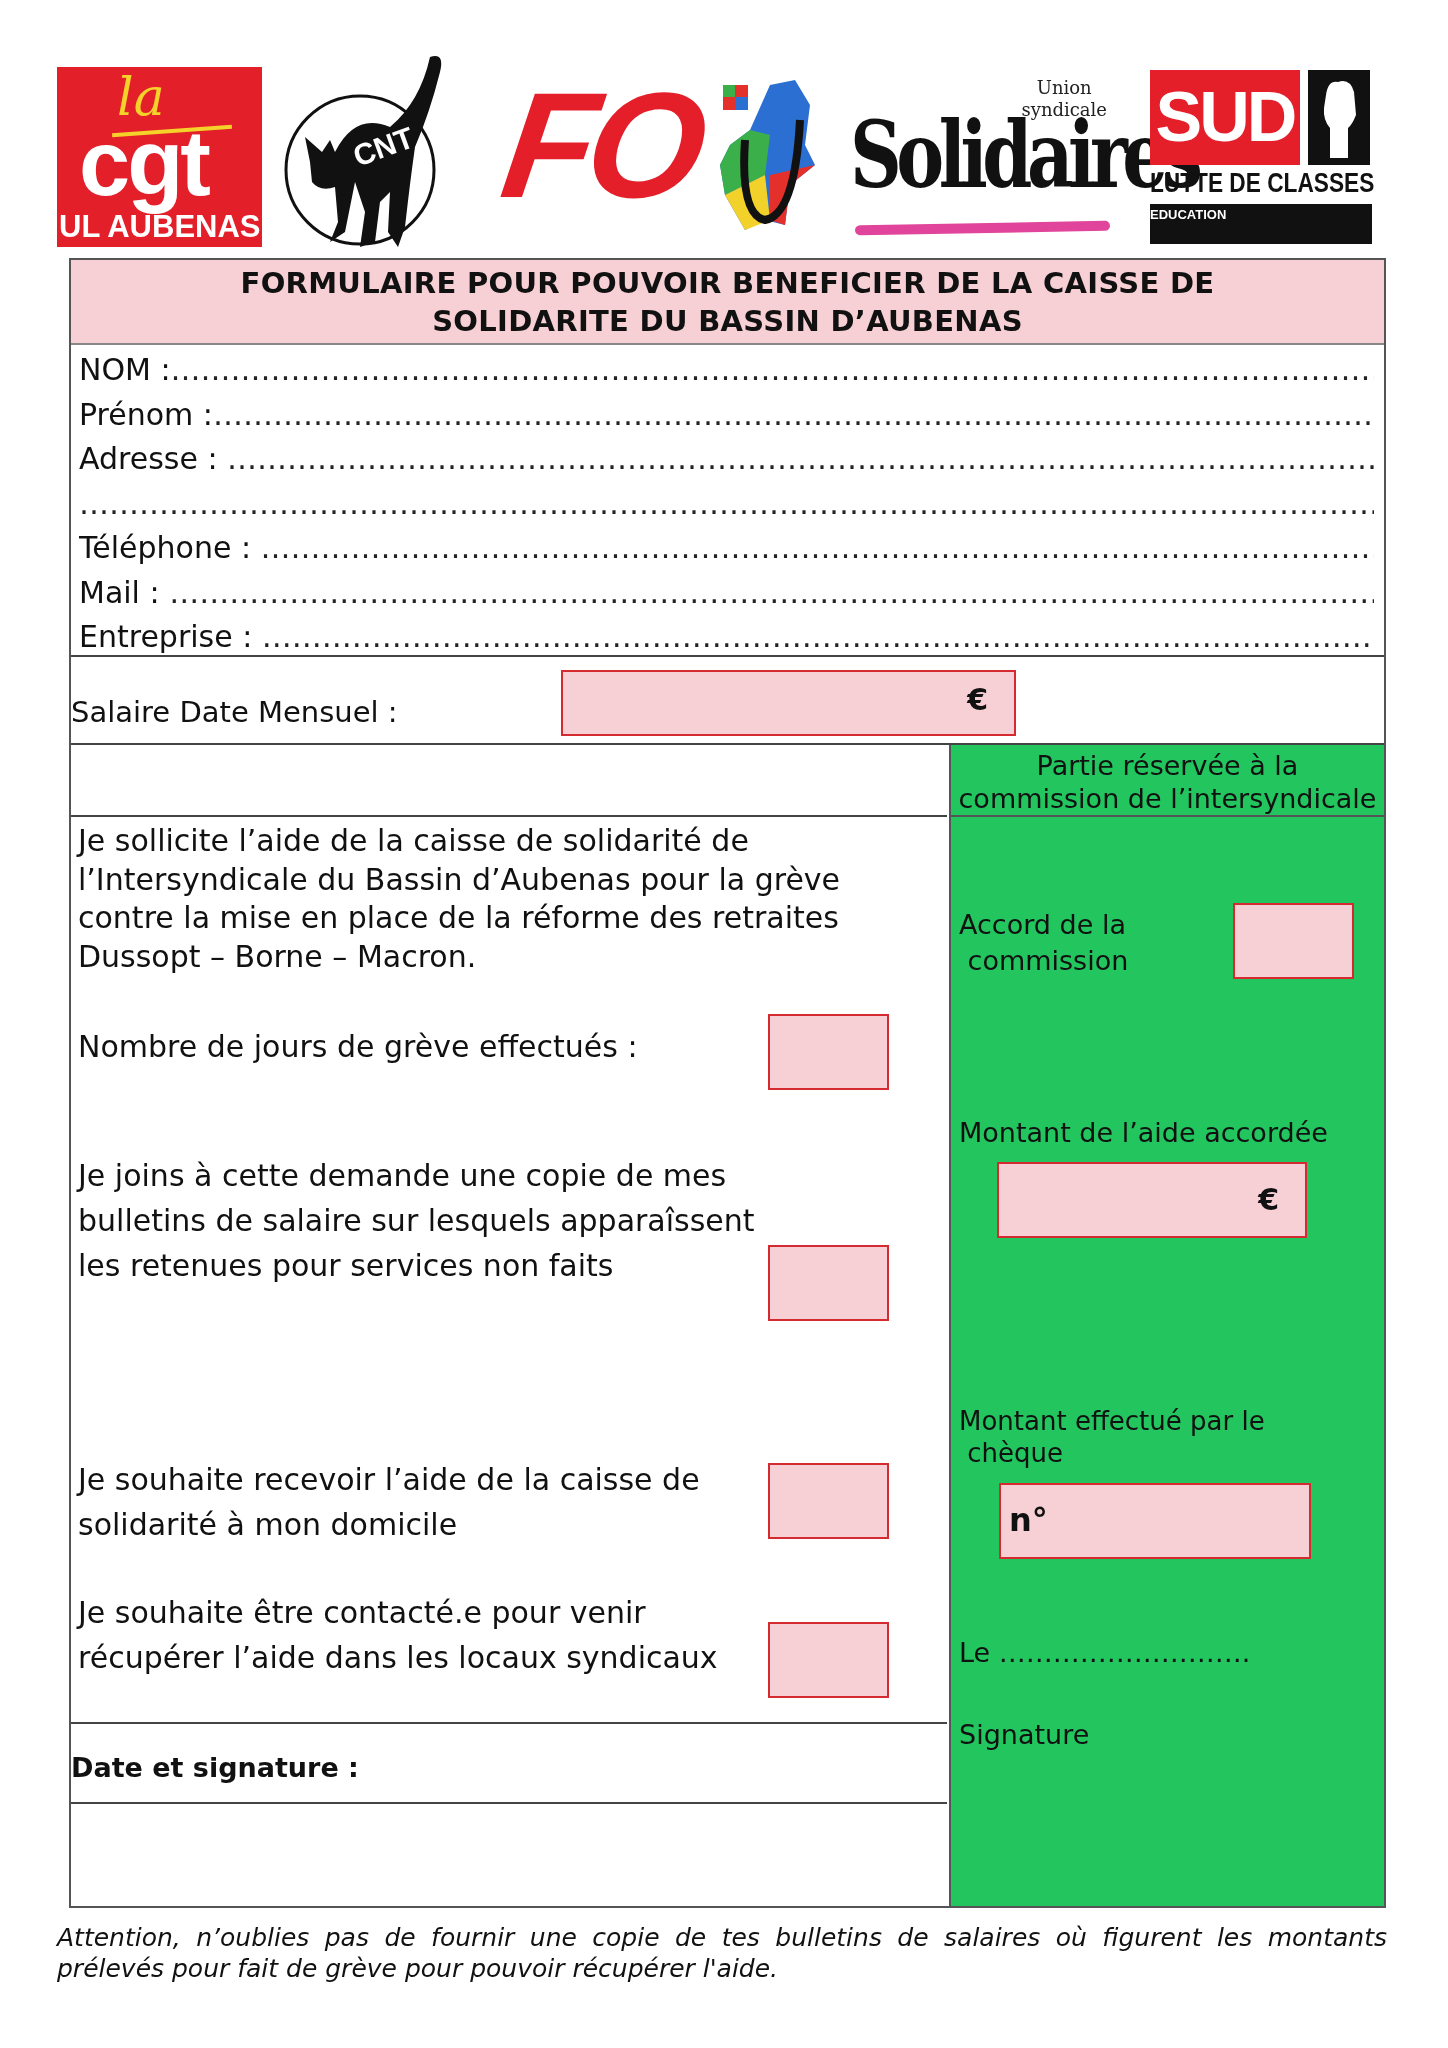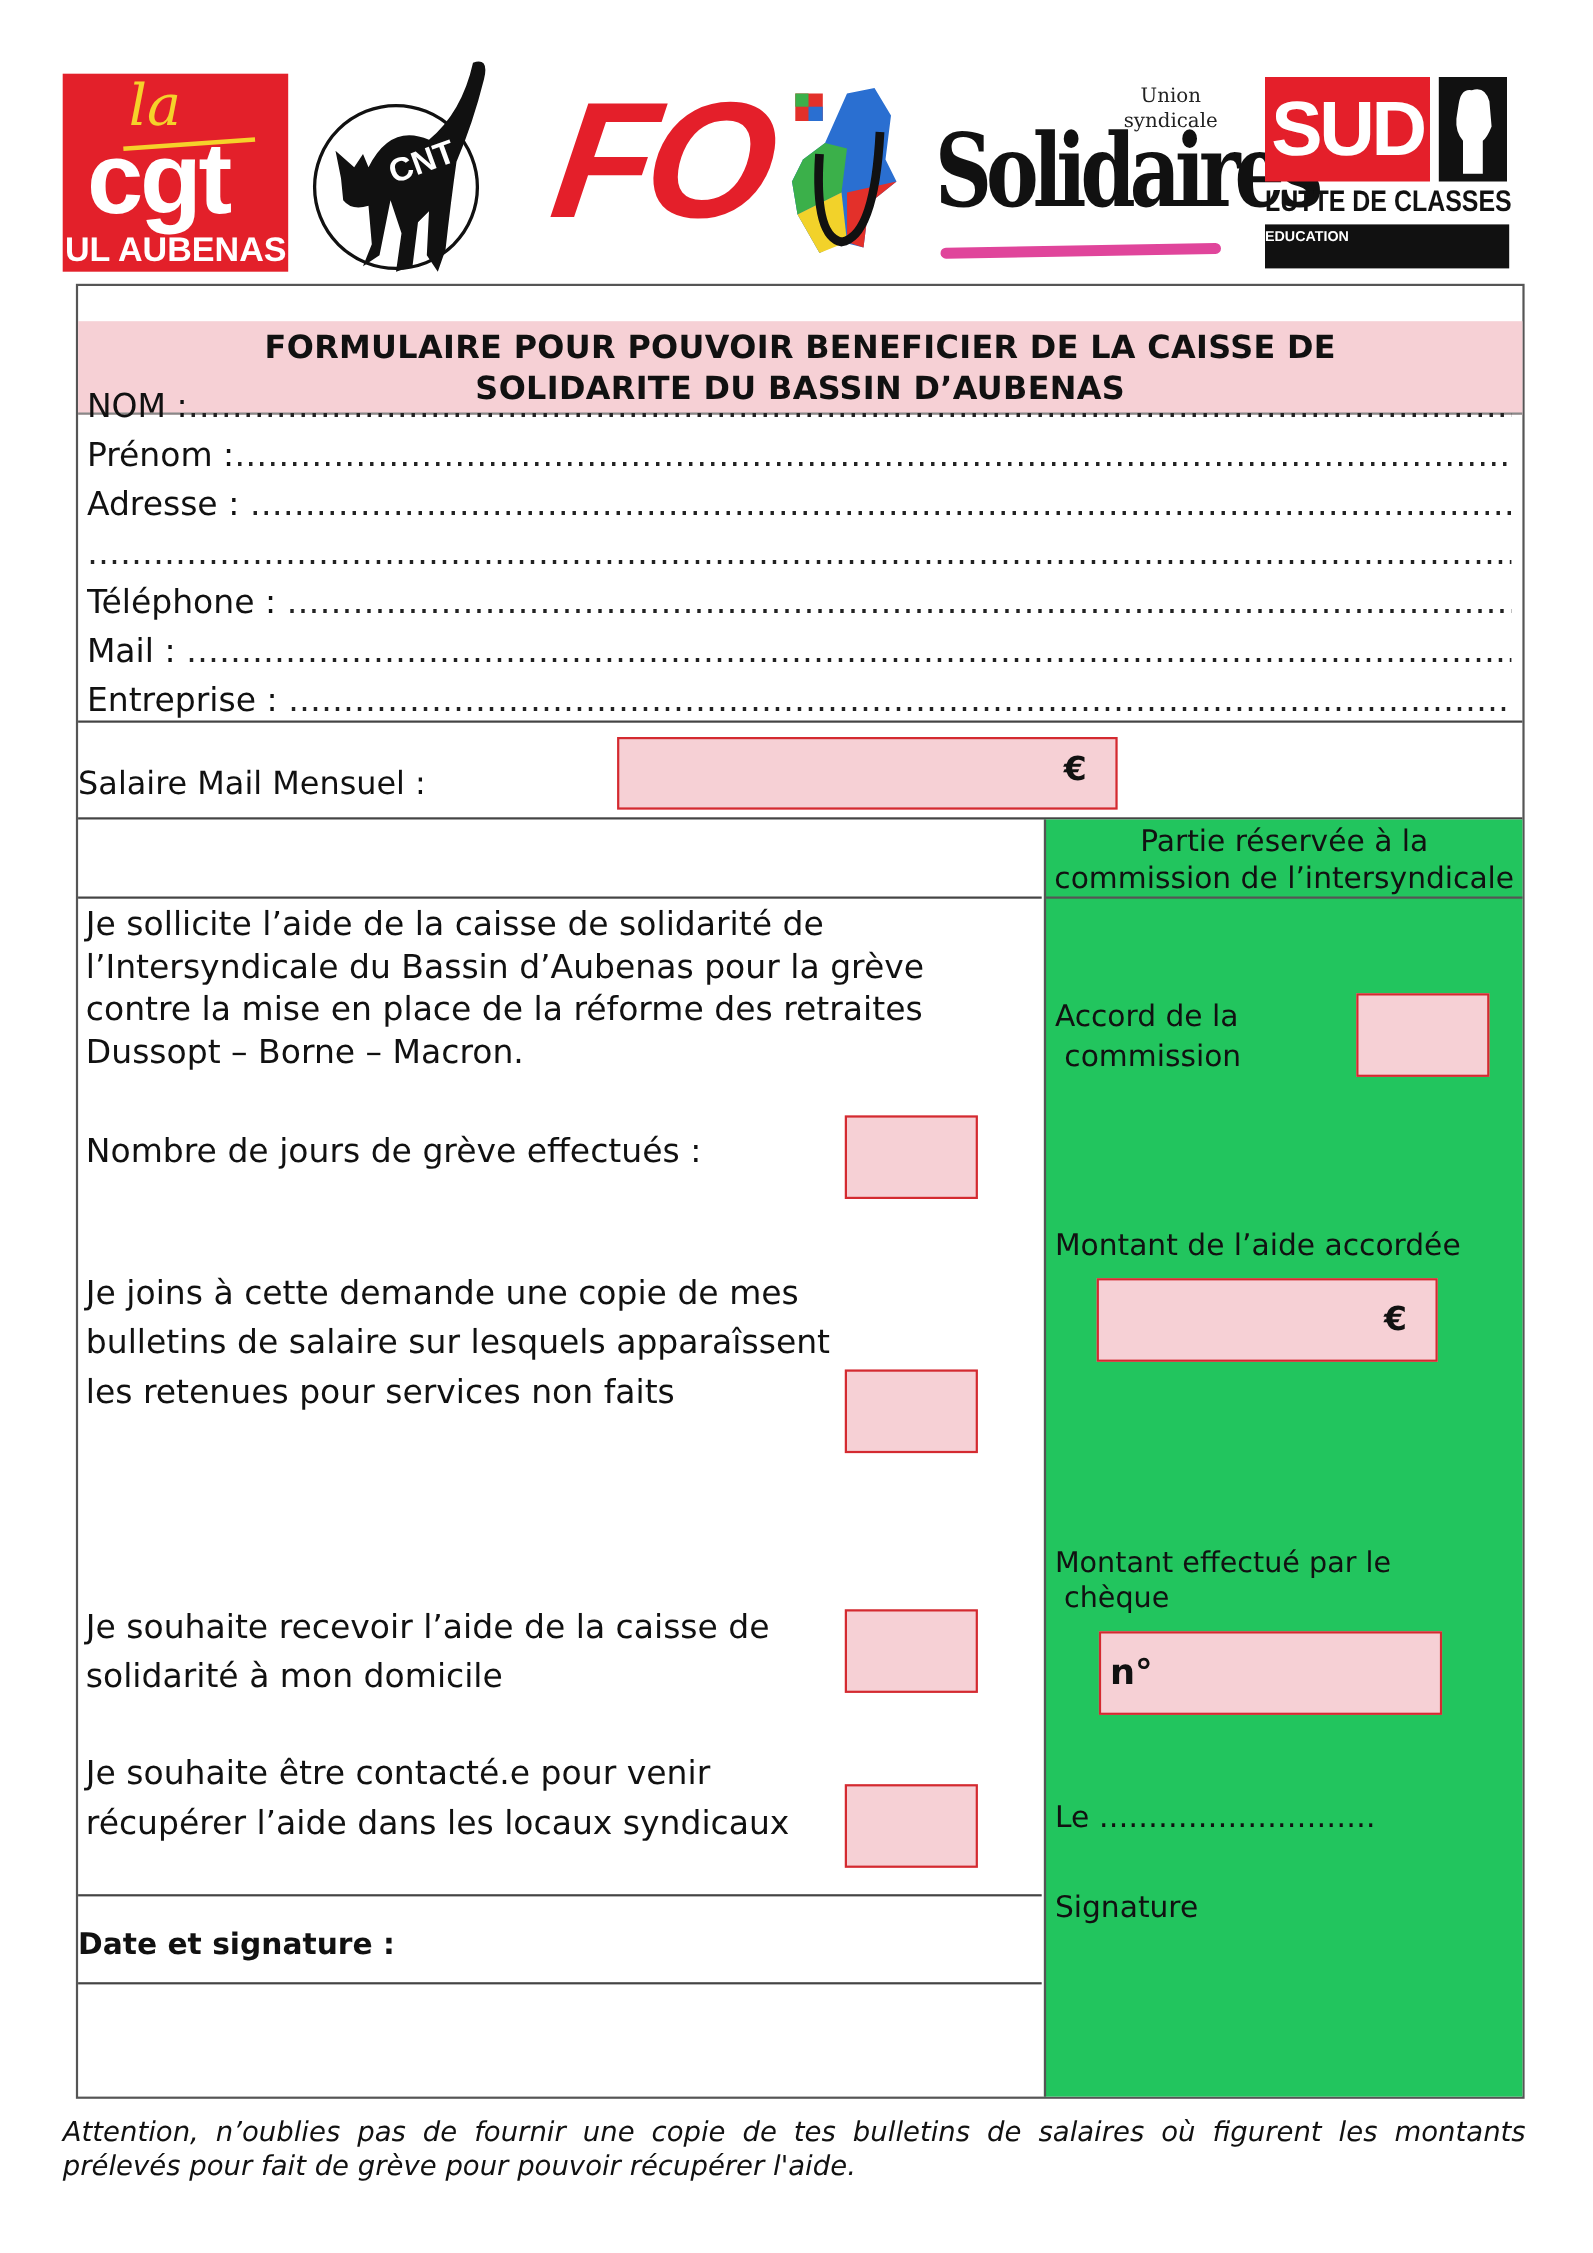--- a/index.html
+++ b/index.html
@@ -22,21 +22,21 @@
   .logo-sol .union { position: absolute; right: 8px; top: 2px; font-family: "DejaVu Serif", serif; font-size: 18px; text-align: center; line-height: 1.2; color: #222; }
   .logo-sol .stroke { position: absolute; left: 5px; top: 148px; width: 255px; height: 10px; background: #e0459b; border-radius: 6px; transform: rotate(-1deg); }
   .logo-sud { left: 1150px; top: 70px; width: 225px; height: 160px; }
   .logo-sud .sud-box { position: absolute; left: 0; top: 0; width: 150px; height: 95px; background: #e41f2a; color: #fff; font-family: "Liberation Sans", sans-serif; font-weight: bold; font-size: 70px; line-height: 95px; text-align: center; letter-spacing: -3px; }
   .logo-sud .fist-box { position: absolute; left: 158px; top: 0; width: 62px; height: 95px; background: #111; }
   .logo-sud .lutte { position: absolute; left: 0; top: 96px; width: 222px; font-family: "Liberation Sans", sans-serif; font-weight: bold; font-size: 27px; line-height: 34px; text-align: center; color: #111; transform: scaleX(0.84); transform-origin: left; white-space: nowrap; width: 264px; }
   .logo-sud .edu { position: absolute; left: 0; top: 134px; width: 222px; height: 40px; background: #111; color: #fff; font-family: "Liberation Sans", sans-serif; font-weight: bold; font-size: 13px; line-height: 22px; text-align: left; }
 
   
   .form { left: 69px; top: 258px; width: 1317px; height: 1650px; border: 2px solid #555; box-sizing: border-box; }
-  .title-band { position: absolute; left: 0; top: 0; right: 0; height: 83px; background: #f6d0d5; border-bottom: 2px solid #888; text-align: center; margin-top: 32px; }
+  .title-band { position: absolute; left: 0; top: 0; right: 0; height: 83px; background: #f6d0d5; border-bottom: 2px solid #888; text-align: center; }
   .title-band div { font-weight: bold; font-size: 29px; line-height: 38px; letter-spacing: 0.3px; padding-top: 4px; }
 
   .idblock { position: absolute; left: 8px; top: 88px; right: 10px; }
   .idline { font-size: 30px; line-height: 44.5px; white-space: nowrap; overflow: hidden; }
   .dots { letter-spacing: 0; color: #222; }
   .hline { position: absolute; left: 0; right: 0; height: 2px; background: #444; }
 
   .salary-label { left: 0px; top: 435px; font-size: 29px; }
   .salary-box { left: 490px; top: 410px; width: 455px; height: 66px; background: #f6d0d5; border: 2px solid #d42a30; box-sizing: border-box; }
   .euro { position: absolute; right: 26px; top: 10px; font-weight: bold; font-size: 30px; }
@@ -118,21 +118,21 @@
     <div class="idline"><span>Prénom :</span><span class="dots">…………………………………………………………………………………………………………………………………………………………………………………………....</span></div>
     <div class="idline"><span>Adresse :</span><span class="dots"> …………………………………………………………………………………………………………………………………………………………………………………...</span></div>
     <div class="idline"><span></span><span class="dots">………………………………………………………………………………………………………………………………………………………………………………………………………………..</span></div>
     <div class="idline"><span>Téléphone :</span><span class="dots"> ……………………………………………………………………………………………………………………………………………………………………………….</span></div>
     <div class="idline"><span>Mail :</span><span class="dots"> ……………………………………………………………………………………………………………………………………………………………………………………………..</span></div>
     <div class="idline"><span>Entreprise :</span><span class="dots"> ………………………………………………………………………………………………………………………………………………………………………..……</span></div>
   </div>
 
   <div class="hline" style="top:395px"></div>
 
-  <div class="abs salary-label">Salaire Mail Mensuel :</div>
+  <div class="abs salary-label">Salaire Date Mensuel :</div>
   <div class="abs salary-box">
     <span class="euro">€</span>
   </div>
 
   <div class="hline" style="top:483px"></div>
   <div class="hline" style="top:555px; right:437px"></div>
 
   <div class="left-text" style="top:562px">
     <div>Je sollicite l’aide de la caisse de solidarité de</div>
     <div>l’Intersyndicale du Bassin d’Aubenas pour la grève</div>

